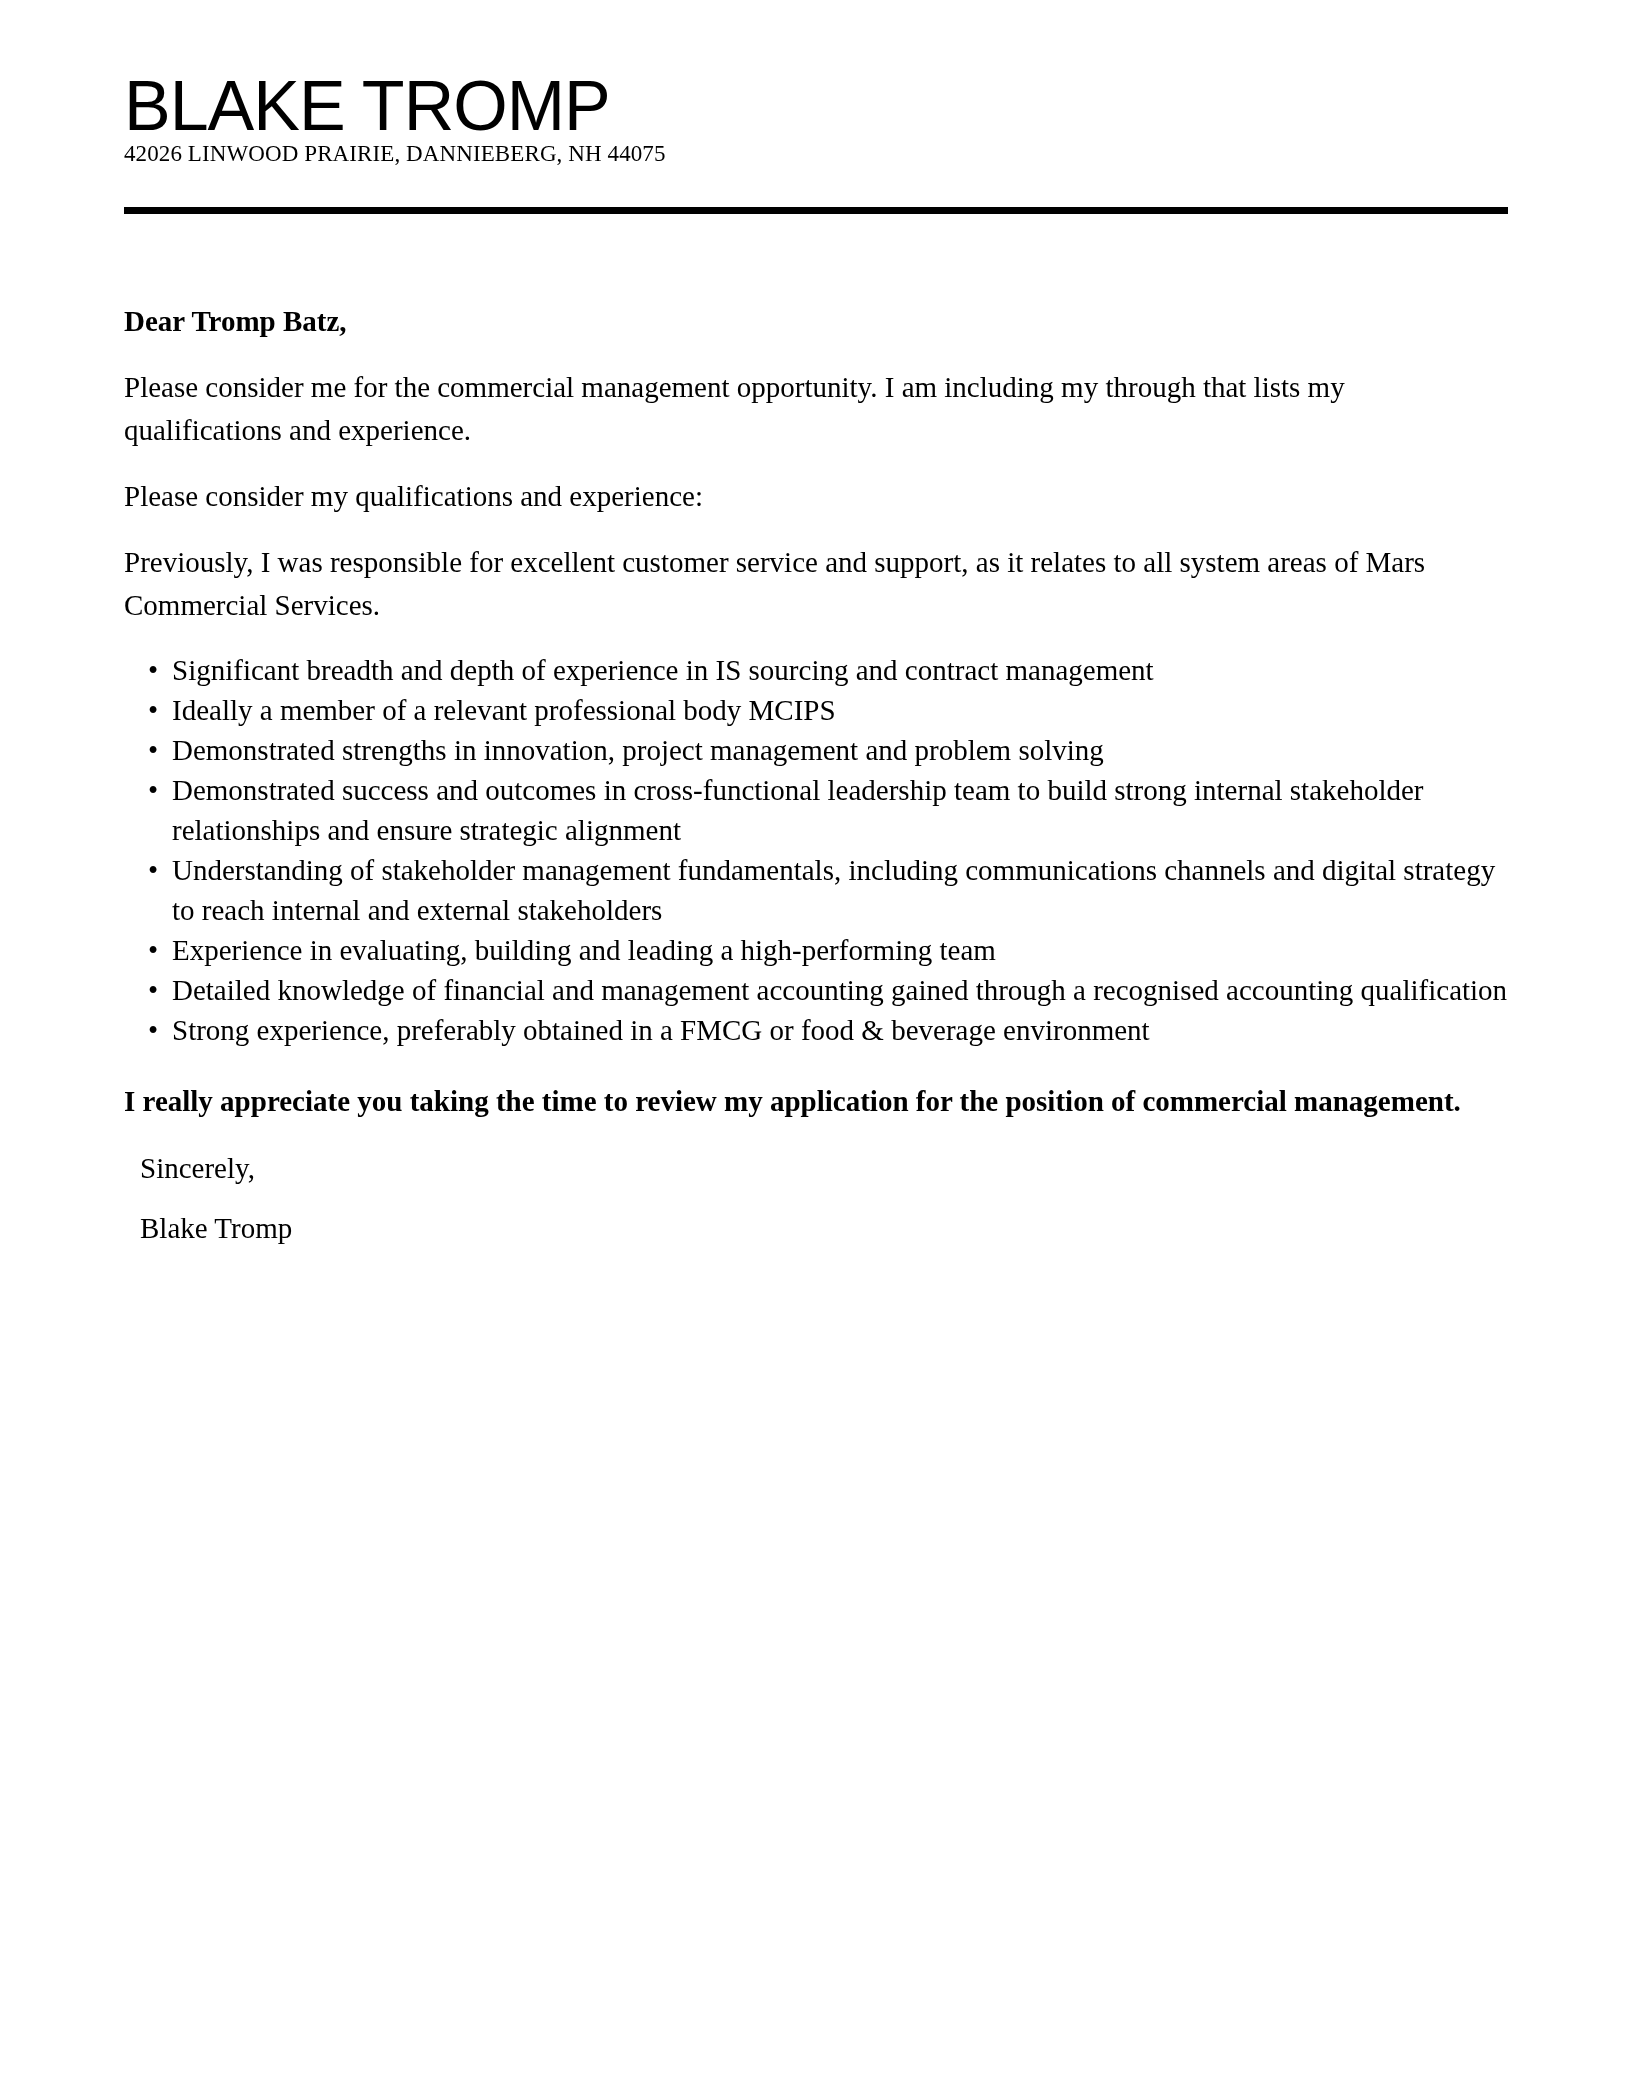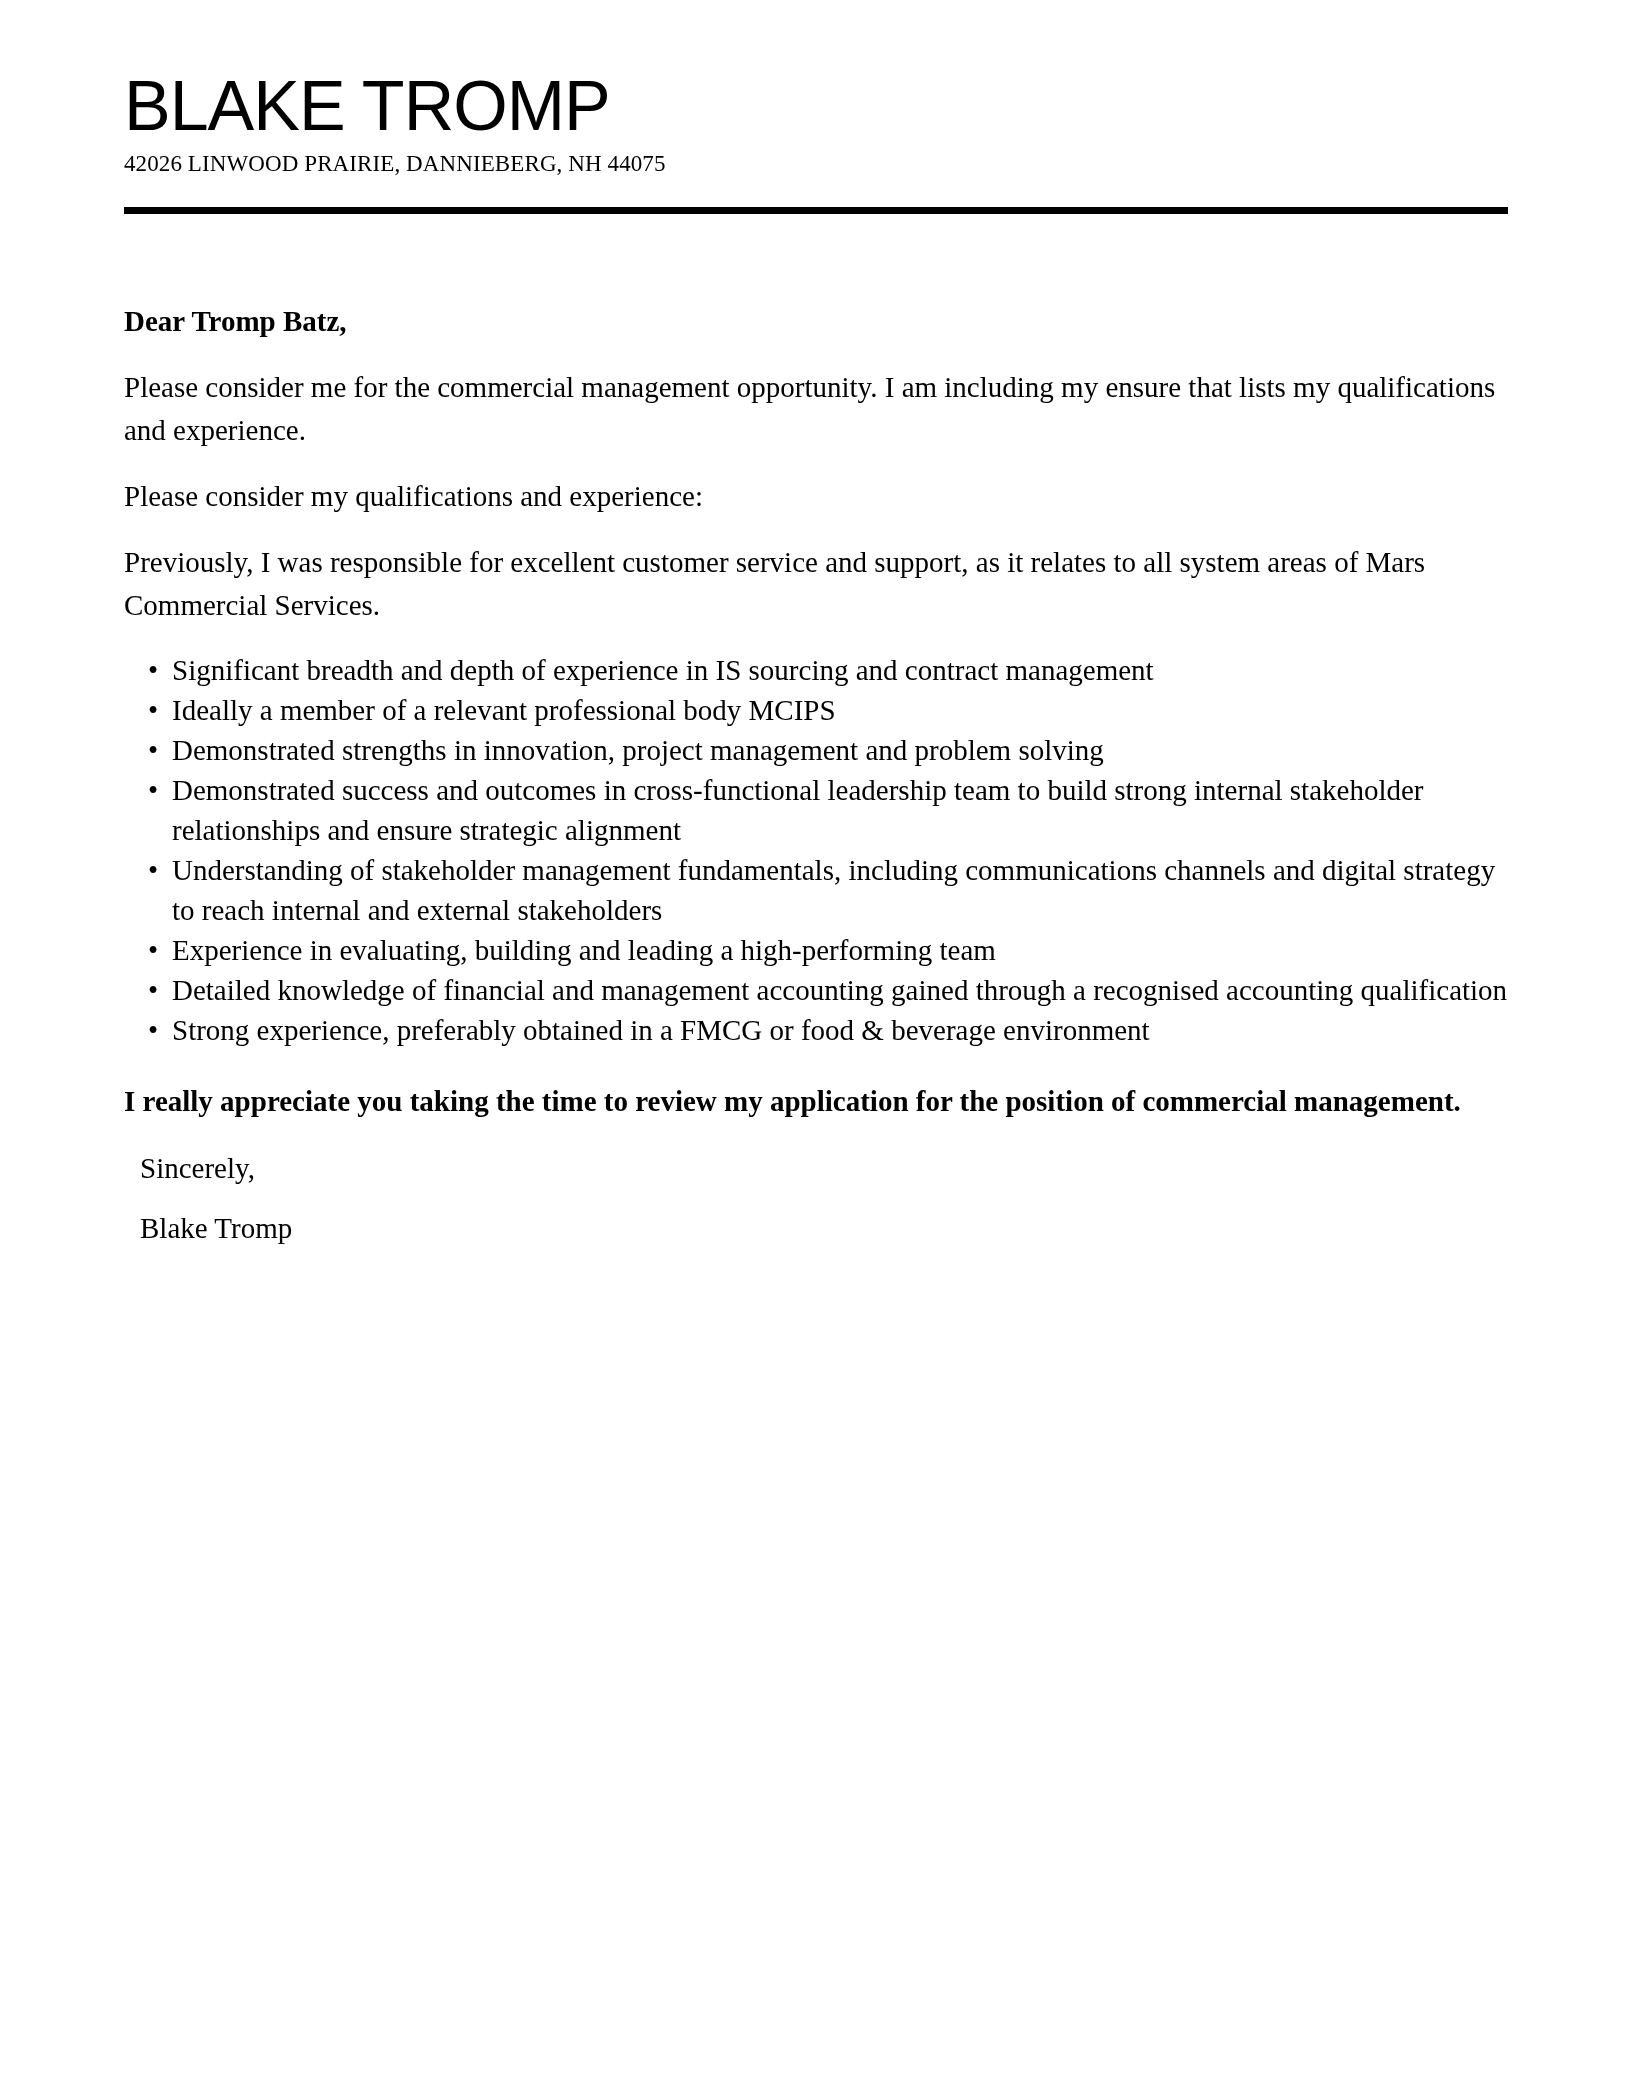--- a/index.html
+++ b/index.html
@@ -28,21 +28,21 @@
     font-size: 70px;
     line-height: 80px;
     font-weight: normal;
     letter-spacing: -1px;
     white-space: nowrap;
     margin: 0;
   }
   .address {
     position: absolute;
     left: 0;
-    top: 150px;
+    top: 140px;
     font-family: "Liberation Serif", serif;
     font-size: 23px;
     line-height: 28px;
     white-space: nowrap;
     letter-spacing: 0.1px;
   }
   .rule {
     position: absolute;
     left: 0;
     top: 207px;
@@ -93,21 +93,21 @@
 </head>
 <body>
 
 <div class="page">
   <h1 class="name">BLAKE TROMP</h1>
   <div class="address">42026 LINWOOD PRAIRIE, DANNIEBERG, NH 44075</div>
   <div class="rule"></div>
 
   <div class="body">
     <p class="greeting">Dear Tromp Batz,</p>
-    <p class="para">Please consider me for the commercial management opportunity. I am including my ensure that lists my qualifications and experience.</p>
+    <p class="para">Please consider me for the commercial management opportunity. I am including my through that lists my qualifications and experience.</p>
     <p class="para">Please consider my qualifications and experience:</p>
     <p class="para">Previously, I was responsible for excellent customer service and support, as it relates to all system areas of Mars Commercial Services.</p>
 
     <ul class="list">
       <li>
         <span class="bullet">•</span>
         <span>Significant breadth and depth of experience in IS sourcing and contract management</span>
       </li>
       <li>
         <span class="bullet">•</span>

